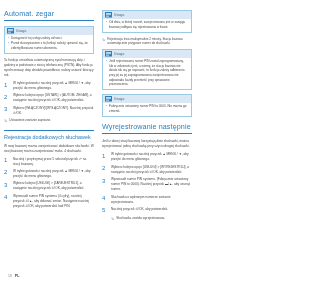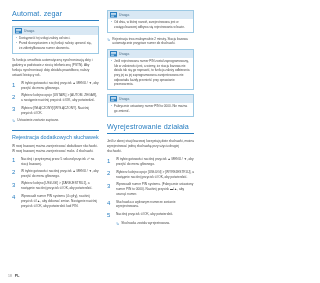--- a/index.html
+++ b/index.html
@@ -1,21 +1,21 @@
 <!DOCTYPE html>
 <html><head>
 <meta charset="utf-8">
 <style>
   html,body{margin:0;padding:0;}
   body{
     width:200px;height:283px;background:#ffffff;
     font-family:"Liberation Sans",sans-serif;
     color:#3a3a3a;overflow:hidden;
   }
-  .page{position:relative;width:200px;height:283px;box-sizing:border-box;padding:10px 6px 0 12px;}
+  .page{position:relative;width:200px;height:283px;box-sizing:border-box;padding:10px 6px 0 4px;}
   .cols{display:flex;gap:8px;align-items:flex-start;}
   .col{width:90px;}
   
   .h1{
     color:#2a7fc1;font-size:7.2px;font-weight:normal;letter-spacing:.1px;
     border-bottom:.7px solid #2a7fc1;padding-bottom:2px;margin:0 0 5px 0;line-height:1.15;
   }
   .h2{
     color:#2a7fc1;font-size:5.4px;font-weight:normal;
     border-top:.6px solid #2a7fc1;padding-top:2.5px;margin:7px 0 3px 0;line-height:1.25;
@@ -169,21 +169,21 @@
           <span class="note-ttl">Uwaga</span>
         </div>
         <div class="note-body">
           <div class="bullet">
             <span class="dot">•</span>
             <span>Fabrycznie ustawiony numer PIN to 0000. Nie można go zmienić.</span>
           </div>
         </div>
       </div>
 
-      <div class="h1" style="margin-top:6px;">Wyrejestrowanie działała</div>
+      <div class="h1" style="margin-top:6px;">Wyrejestrowanie następnie</div>
       <p class="body">Jeśli z danej stacji bazowej korzystają dwie słuchawki, można wyrejestrować jedną słuchawkę przy użyciu drugiej słuchawki.</p>
 
       <ol class="steps">
         <li>
           <span class="num">1</span>
           <span class="stxt">W trybie gotowości naciśnij przycisk ▲ MENU / ▼, aby przejść do menu głównego.</span>
         </li>
         <li>
           <span class="num">2</span>
           <span class="stxt">Wybierz kolejno opcje [USŁUGI] &gt; [WYREJESTRUJ], a następnie naciśnij przycisk ✆/OK, aby potwierdzić.</span>

